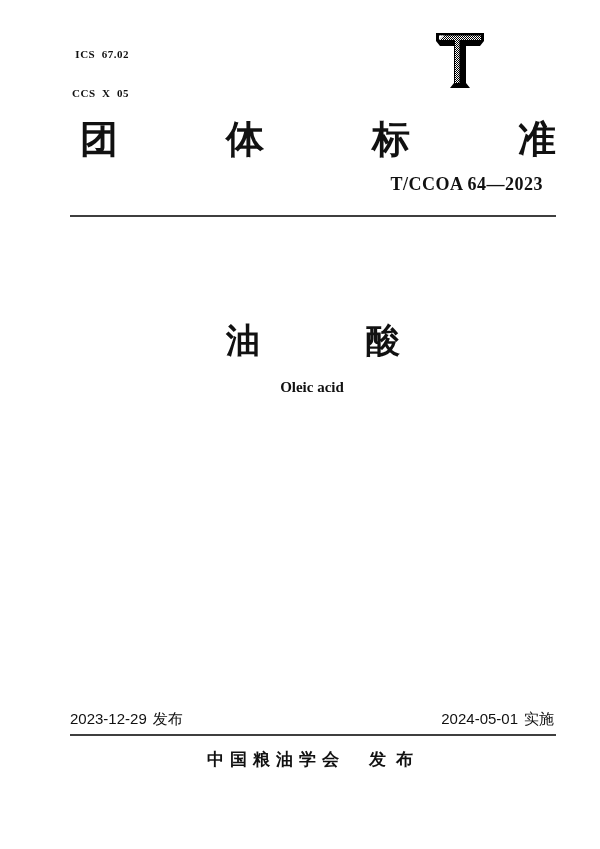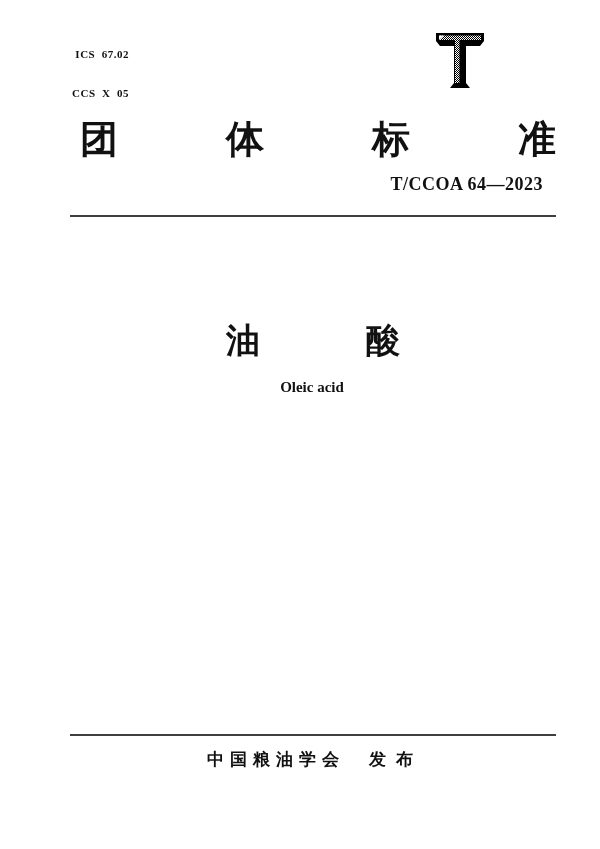--- a/index.html
+++ b/index.html
@@ -103,20 +103,28 @@
 
   <div class="rule rule-top"></div>
 
   <div class="title-row">
     <span>油</span>
     <span>酸</span>
   </div>
 
   <div class="title-en">Oleic acid</div>
 
+  <div class="dates-row">
+    <div class="date-cell">
+      <span>2023-12-29</span><span class="date-label">发布</span>
+    </div>
+    <div class="date-cell">
+      <span>2024-05-01</span><span class="date-label">实施</span>
+    </div>
+  </div>
 
   <div class="rule rule-bottom"></div>
 
   <div class="publisher-row">
     <span class="publisher-name">中国粮油学会</span>
     <span class="publisher-gap"></span>
     <span class="publisher-action">发布</span>
   </div>
 
 </div>

